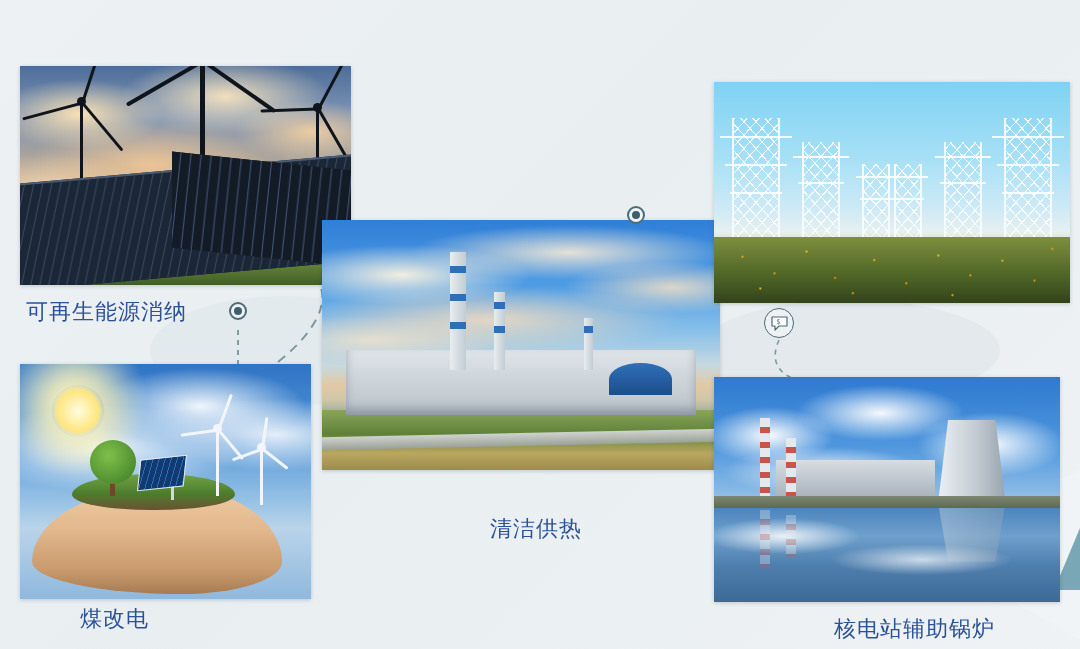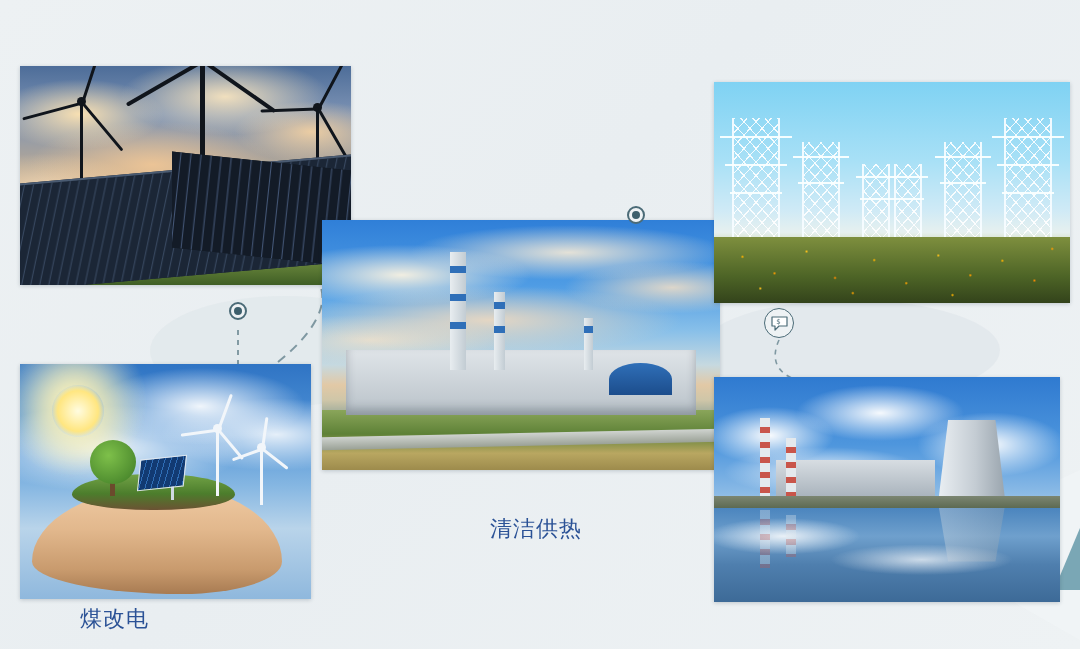--- a/index.html
+++ b/index.html
@@ -523,20 +523,22 @@
   <div class="marker-dot" style="left:627px; top:206px;"></div>
   <div class="marker-dot" style="left:229px; top:302px;"></div>
 
   <div class="marker-ring" style="left:764px; top:308px;">
     <svg width="17" height="15" viewBox="0 0 17 15">
       <path d="M1 1 h15 v9 h-8 l-4 4 v-4 h-3 z" fill="#ffffff" stroke="#4b6b77" stroke-width="1.2" stroke-linejoin="round"></path>
       <text x="5.2" y="8.4" font-size="7" font-family="DejaVu Sans, sans-serif" fill="#4b6b77">$</text>
     </svg>
   </div>
 
+  <div class="caption" style="left:26px; top:297px;">可再生能源消纳</div>
 
   <div class="caption" style="left:490px; top:514px;">清洁供热</div>
 
 
+  <div class="caption" style="left:834px; top:614px;">核电站辅助锅炉</div>
 
   <div class="caption" style="left:80px; top:604px;">煤改电</div>
 
 </div>
 
 </body></html>

